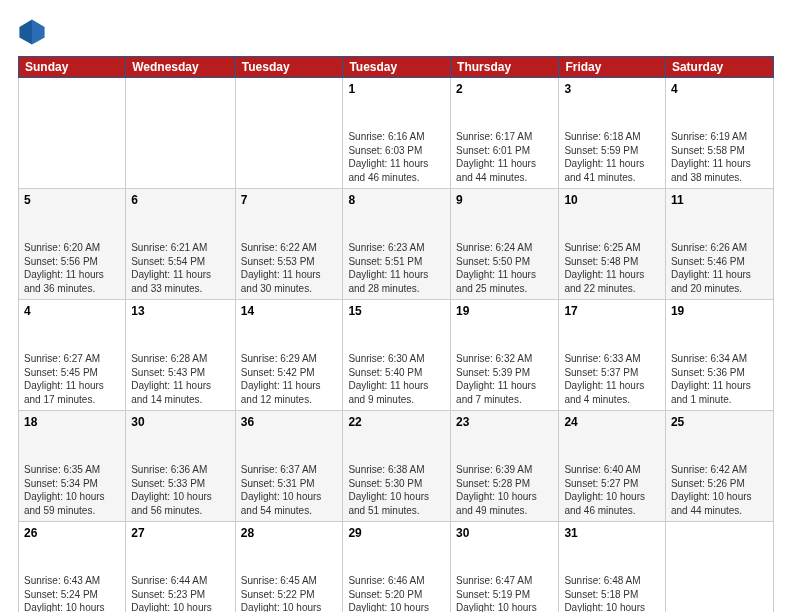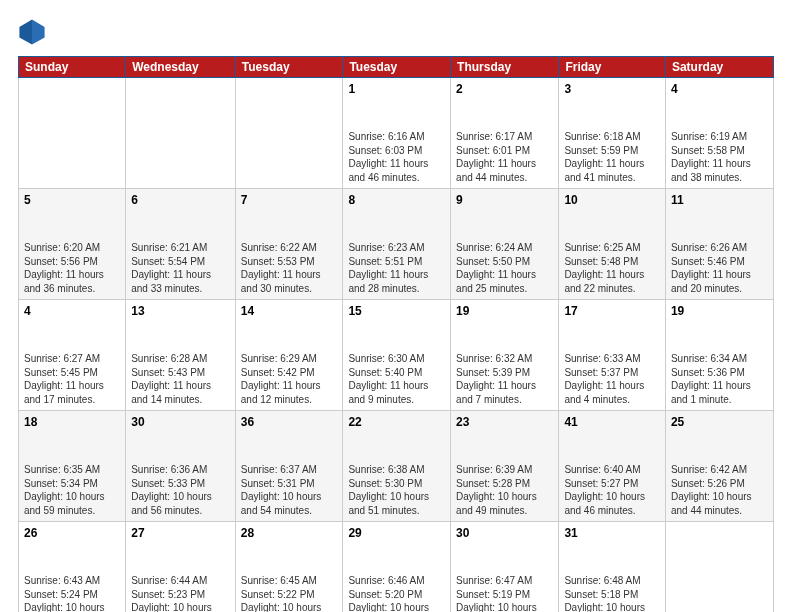--- a/index.html
+++ b/index.html
@@ -231,21 +231,21 @@
           </td>
           <td>
             <span class="day-num">22</span>
             <div class="day-info">Sunrise: 6:38 AM<br>Sunset: 5:30 PM<br>Daylight: 10 hours and 51 minutes.</div>
           </td>
           <td>
             <span class="day-num">23</span>
             <div class="day-info">Sunrise: 6:39 AM<br>Sunset: 5:28 PM<br>Daylight: 10 hours and 49 minutes.</div>
           </td>
           <td>
-            <span class="day-num">41</span>
+            <span class="day-num">24</span>
             <div class="day-info">Sunrise: 6:40 AM<br>Sunset: 5:27 PM<br>Daylight: 10 hours and 46 minutes.</div>
           </td>
           <td>
             <span class="day-num">25</span>
             <div class="day-info">Sunrise: 6:42 AM<br>Sunset: 5:26 PM<br>Daylight: 10 hours and 44 minutes.</div>
           </td>
         </tr>
         <tr>
           <td>
             <span class="day-num">26</span>

